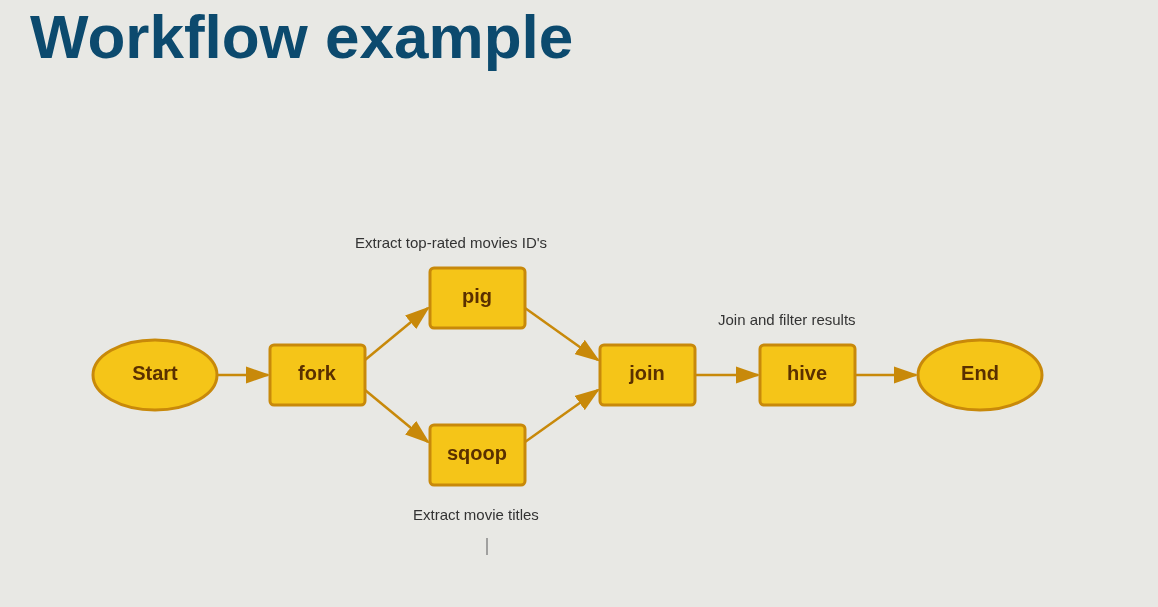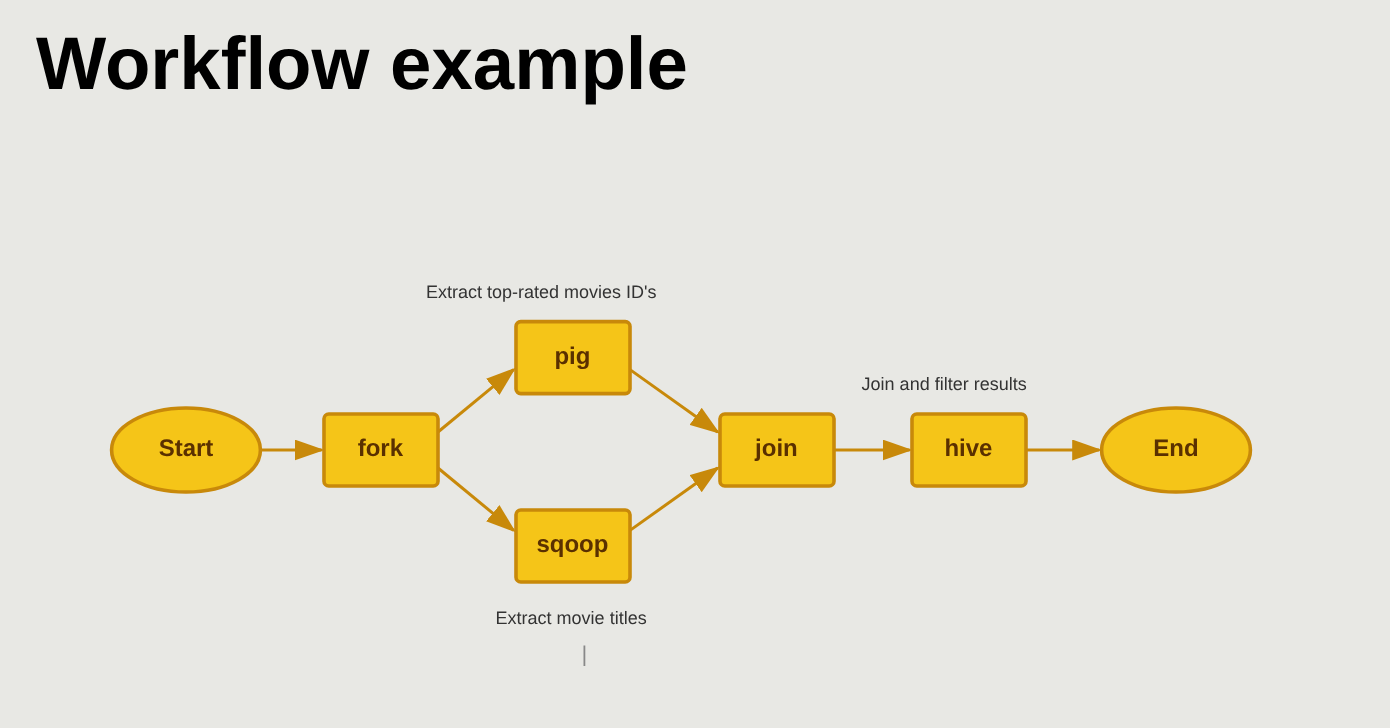--- a/index.html
+++ b/index.html
@@ -9,22 +9,22 @@
       font-family: 'Arial', sans-serif;
       width: 1158px;
       height: 607px;
       overflow: hidden;
       position: relative;
     }
 
     .page-title {
       font-size: 62px;
       font-weight: bold;
-      color: #000000;
-      padding: 18px 30px;
+      color: #0c4a6e;
+      padding: 1px 30px;
       font-family: 'Arial', sans-serif;
     }
 
     .diagram-area {
       position: absolute;
       top: 120px;
       left: 0;
       width: 1158px;
       height: 487px;
     }

